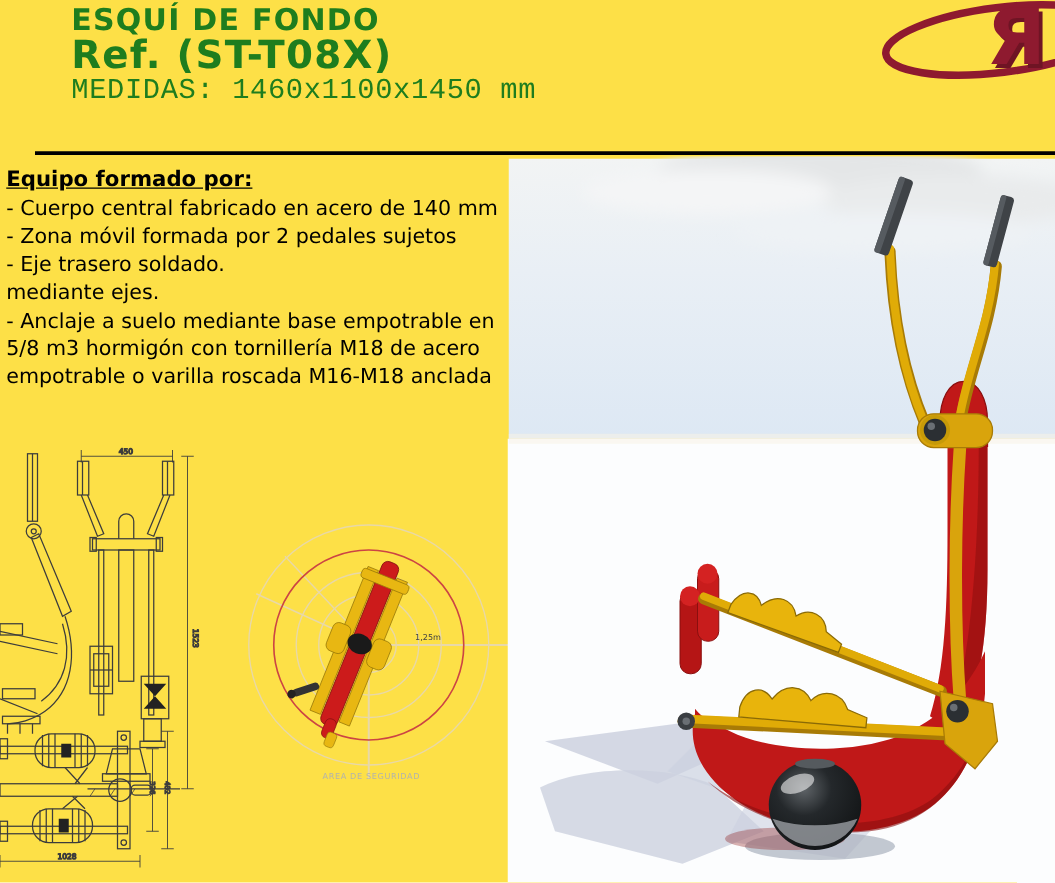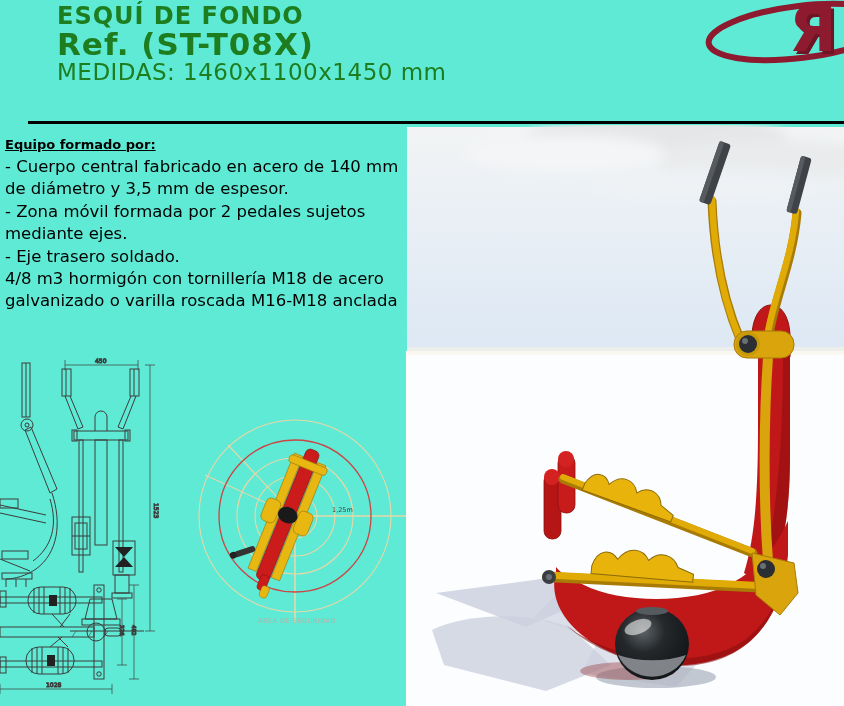--- a/index.html
+++ b/index.html
@@ -1,31 +1,31 @@
 <!DOCTYPE html>
 <html><head>
 <meta charset="utf-8">
 <style>
   * { margin:0; padding:0; box-sizing:border-box; }
   html,body { background:#fff; }
   .page {
     position:relative; width:844px; height:706px; overflow:hidden;
-    background:#5eead4; font-family:"DejaVu Sans", sans-serif;
+    background:#fde047; font-family:"DejaVu Sans", sans-serif;
   }
   
   .title-block { position:absolute; left:57px; top:2px; color:#1e7d1e; }
   .title-block h1 { font-size:24px; font-weight:bold; letter-spacing:1px; line-height:28px; }
   .title-block h2 { font-size:31px; font-weight:bold; letter-spacing:1px; line-height:28px; }
-  .title-block .medidas { font-size:23px; font-weight:normal; letter-spacing:0.5px; line-height:28px; }
+  .title-block .medidas { font-size:23px; font-weight:normal; letter-spacing:0.5px; line-height:28px;font-family:Liberation Mono, monospace; }
   .logo { position:absolute; left:700px; top:0; width:144px; height:66px; }
   .rule { position:absolute; left:28px; top:121px; width:816px; height:3px; background:#000; }
   
   .specs { position:absolute; left:5px; top:133px; width:404px; color:#000; }
   .specs .heading {
-    font-size:13px; font-weight:bold; text-decoration:underline;
+    font-size:17px; font-weight:bold; text-decoration:underline;
     line-height:23px; white-space:nowrap;
   }
   .specs .line { font-size:16.5px; line-height:22.4px; white-space:nowrap; }
   
   .drawings { position:absolute; left:0; top:355px; width:410px; height:351px;text-decoration:underline; }
   .render3d { position:absolute; left:406px; top:125px; width:438px; height:581px; }
   svg { display:block; }
   .dim-text { font-family:"DejaVu Sans", sans-serif; fill:#444; }
   .caption-text { font-family:"DejaVu Sans", sans-serif; fill:#b3b3ab; letter-spacing:0.5px; }
 </style>
@@ -46,26 +46,26 @@
       <text x="92" y="54" font-family="DejaVu Sans, sans-serif" font-size="62" font-weight="bold" fill="#6f1424">Я</text>
       <text x="89" y="51" font-family="DejaVu Sans, sans-serif" font-size="62" font-weight="bold" fill="#8e1a2f">Я</text>
     </svg>
   </div>
 
   <div class="rule"></div>
 
   <div class="specs">
     <div class="heading">Equipo formado por:</div>
     <div class="line">- Cuerpo central fabricado en acero de 140 mm</div>
-    <div class="line">de diámetro y 3,5 mm de espesor.</div>
     <div class="line">- Zona móvil formada por 2 pedales sujetos</div>
+    <div class="line">- Eje trasero soldado.</div>
     <div class="line">mediante ejes.</div>
-    <div class="line">- Eje trasero soldado.</div>
-    <div class="line">4/8 m3 hormigón con tornillería M18 de acero</div>
-    <div class="line">galvanizado o varilla roscada M16-M18 anclada</div>
+    <div class="line">- Anclaje a suelo mediante base empotrable en</div>
+    <div class="line">5/8 m3 hormigón con tornillería M18 de acero</div>
+    <div class="line">empotrable o varilla roscada M16-M18 anclada</div>
   </div>
 
   <div class="drawings">
     <svg width="410" height="351" viewBox="0 0 410 351">
 
       <g stroke="#3c3c3c" stroke-width="1" fill="none">
         <rect x="22" y="8" width="8" height="54"></rect>
         <line x1="26" y1="8" x2="26" y2="62"></line>
         <circle cx="27" cy="70" r="6"></circle>
         <circle cx="27" cy="70" r="2"></circle>

